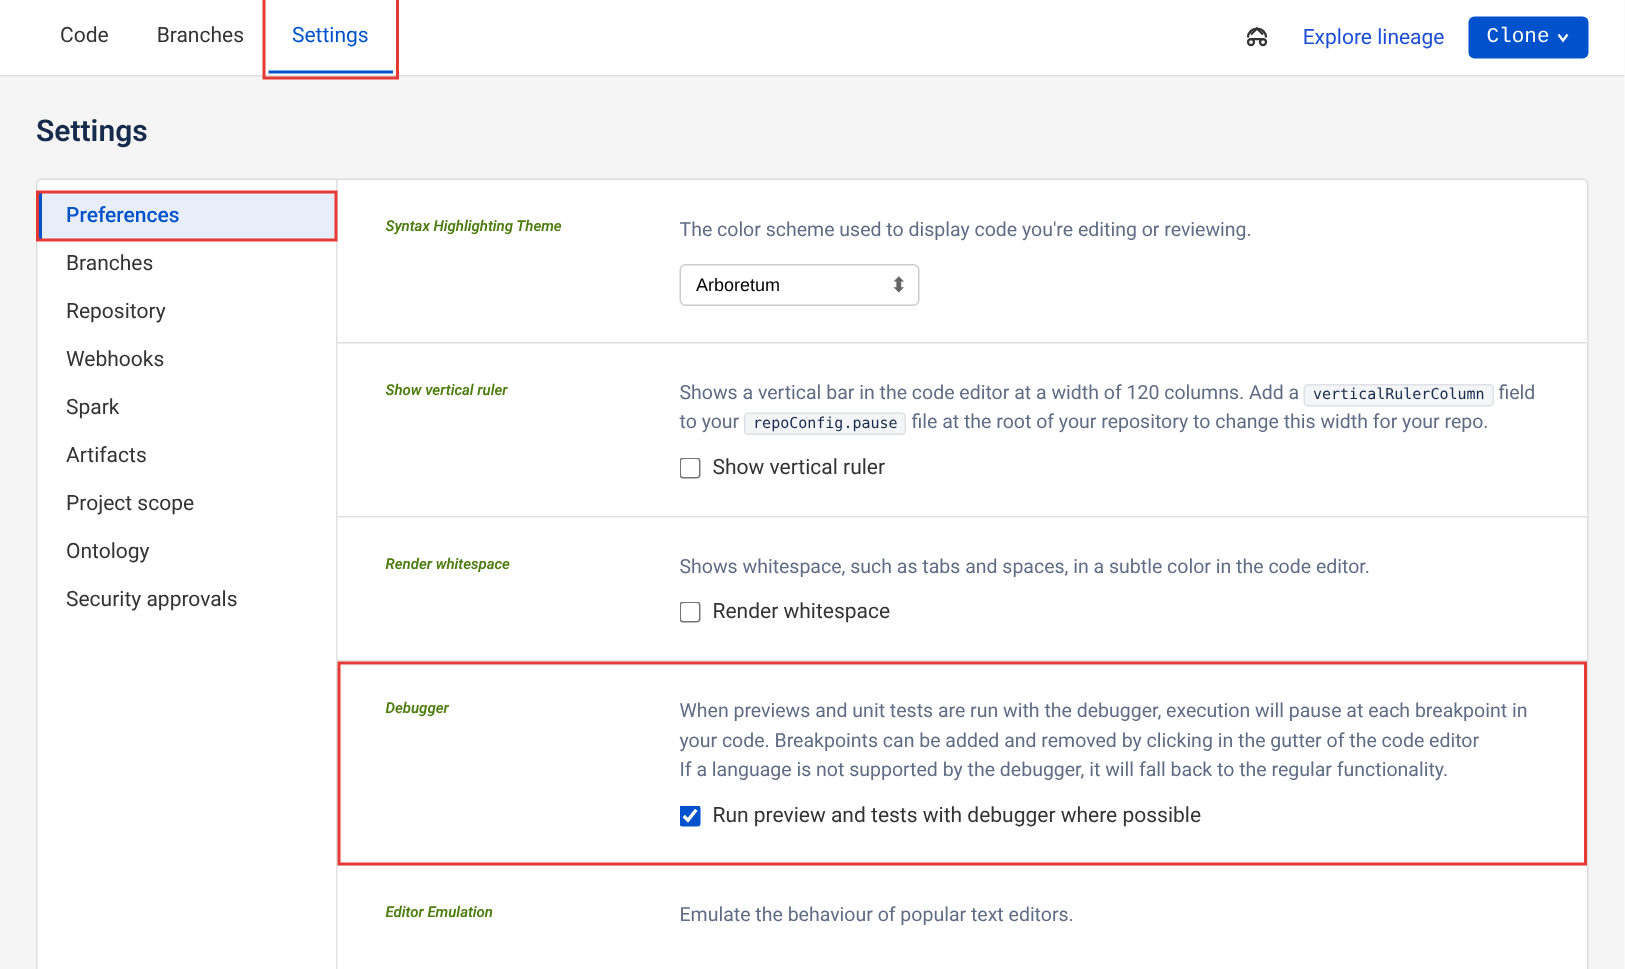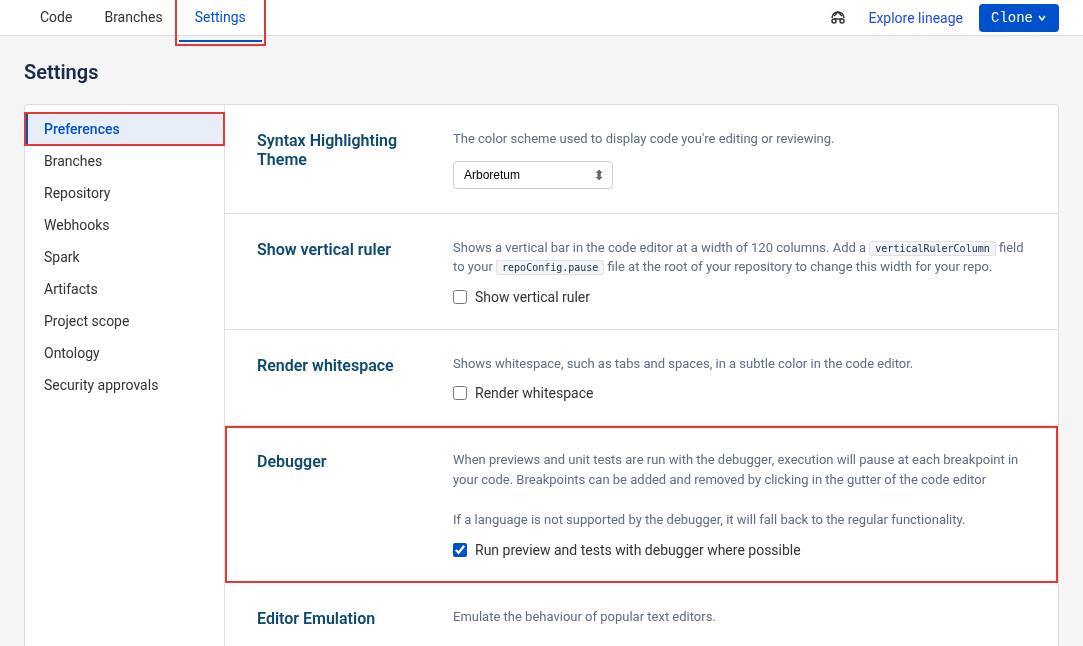--- a/index.html
+++ b/index.html
@@ -1,19 +1,19 @@
 <!DOCTYPE html>
 <html><head>
   <meta charset="utf-8">
   <style>
     * { box-sizing: border-box; margin: 0; padding: 0; }
     body { font-family: -apple-system, BlinkMacSystemFont, 'Segoe UI', Roboto, sans-serif; font-size: 14px; background: #f5f5f5; color: #333; }
 
     
-    .top-nav { display: flex; align-items: center; justify-content: space-between; background: #fff; border-bottom: 1px solid #ddd; padding: 0 24px; height: 36px; }
+    .top-nav { display: flex; align-items: center; justify-content: space-between; background: #fff; border-bottom: 1px solid #ddd; padding: 0 24px; height: 51px; }
     .top-nav-left { display: flex; align-items: center; gap: 0; }
     .nav-tab { padding: 0 16px; height: 48px; display: flex; align-items: center; cursor: pointer; font-size: 14px; color: #333; text-decoration: none; border-bottom: 2px solid transparent; }
     .nav-tab.active { color: #0052cc; border-bottom: 2px solid #0052cc; outline: 2px solid #e53935; outline-offset: 2px; }
     .nav-tab .badge { background: #dfe1e6; border-radius: 10px; padding: 1px 7px; font-size: 11px; margin-left: 4px; }
     .top-nav-right { display: flex; align-items: center; gap: 16px; }
     .explore-lineage { display: flex; align-items: center; gap: 22px; font-size: 14px; color: #1d4ed8; cursor: pointer; }
     .clone-btn { display: flex; align-items: center; gap: 4px; background: #0052cc; color: #fff; border: none; border-radius: 4px; padding: 6px 12px; cursor: pointer; font-size: 14px; font-family: Liberation Mono, monospace; }
 
     
     .page-content { padding: 24px; max-width: 1083px; margin: 0 auto; }
@@ -28,21 +28,21 @@
     .sidebar-item.active { background: #e8eef7; color: #0052cc; border-left: 3px solid #0052cc; font-weight: 500; outline: 2px solid #e53935; outline-offset: -1px; }
 
     
     .main-content { flex: 1; padding: 0; }
 
     
     .settings-section { border-bottom: 1px solid #e0e0e0; padding: 24px 32px; display: grid; grid-template-columns: 180px 1fr; gap: 16px; }
     .settings-section:last-child { border-bottom: none; }
     .settings-section.highlighted { outline: 2px solid #e53935; outline-offset: -2px; }
 
-    .section-label { font-weight: 600; font-size: 16px; color: #0c4a6e; padding-top: 2px; }
+    .section-label { font-weight: 600; font-size: 10px; color: #4d7c0f; padding-top: 2px; font-style: italic; }
     .section-content { }
     .section-description { color: #5e6c84; font-size: 13px; line-height: 1.5; margin-bottom: 12px; }
 
     
     .select-wrapper { position: relative; display: inline-block; }
     .settings-select { appearance: none; border: 1px solid #ccc; border-radius: 4px; padding: 6px 32px 6px 10px; font-size: 12px; background: #fff; cursor: pointer; min-width: 160px; }
     .select-arrow { position: absolute; right: 8px; top: 50%; transform: translateY(-50%); pointer-events: none; color: #666; }
 
     
     .checkbox-row { display: flex; align-items: center; gap: 8px; margin-top: 4px; }
@@ -148,21 +148,21 @@
             <input type="checkbox" style="">
             <label class="checkbox-label">Render whitespace</label>
           </div>
         </div>
       </div>
 
       <div class="settings-section highlighted">
         <div class="section-label">Debugger</div>
         <div class="section-content">
           <div class="section-description">
-            <p style="margin-bottom:21px;">When previews and unit tests are run with the debugger, execution will pause at each breakpoint in your code. Breakpoints can be added and removed by clicking in the gutter of the code editor</p>
+            <p style="margin-bottom:0;">When previews and unit tests are run with the debugger, execution will pause at each breakpoint in your code. Breakpoints can be added and removed by clicking in the gutter of the code editor</p>
             <p>If a language is not supported by the debugger, it will fall back to the regular functionality.</p>
           </div>
           <div class="checkbox-row checked-blue">
             <input type="checkbox" checked="" style="">
             <label class="checkbox-label">Run preview and tests with debugger where possible</label>
           </div>
         </div>
       </div>
 
       <div class="settings-section">

